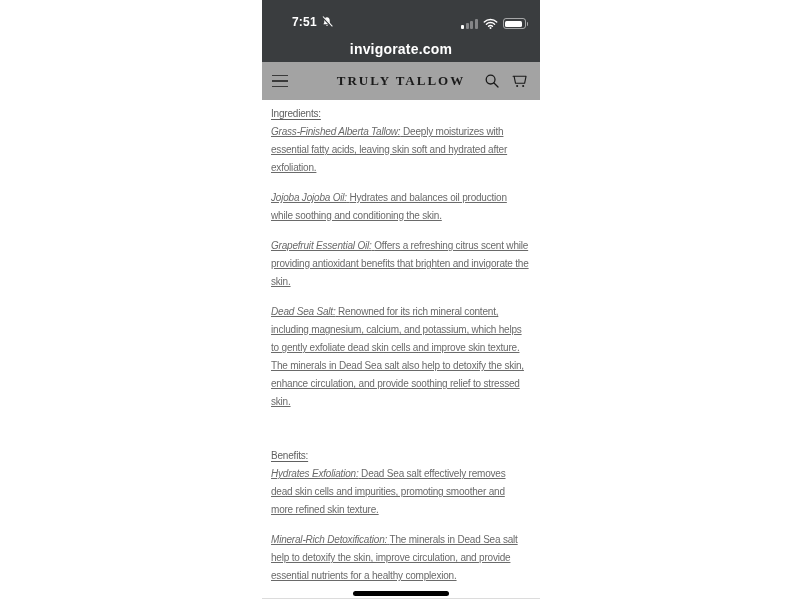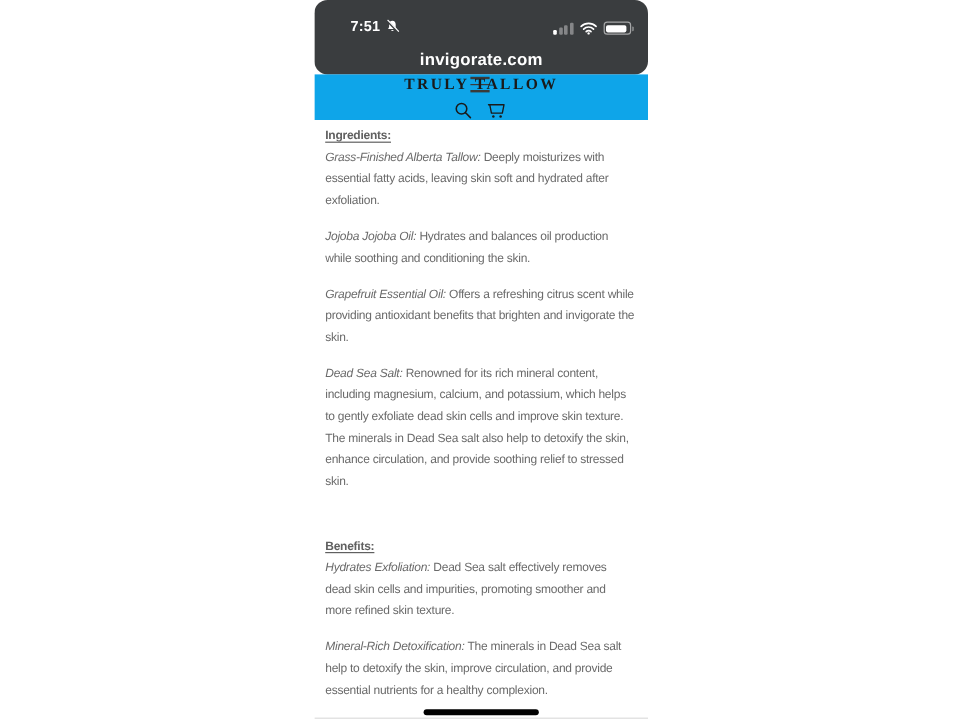--- a/index.html
+++ b/index.html
@@ -9,21 +9,21 @@
     position: relative;
     font-family: "Liberation Sans", sans-serif;
     overflow: hidden;
   }
   .phone {
     position: absolute; left: 262px; top: 0;
     width: 278px; height: 600px;
     background: #ffffff; overflow: hidden;
   }
   
-  .chrome { background: #3a3d3f; height: 62px; border-radius: 11px; }
+  .chrome { background: #3a3d3f; height: 62px; }
   .status-row {
     height: 35px; box-sizing: border-box;
     display: flex; align-items: flex-end; justify-content: space-between;
     padding: 0 12px 6px 30px;
   }
   .time-group { display: flex; align-items: center; gap: 4px; }
   .time { color: #fff; font-size: 12px; font-weight: 700; letter-spacing: .2px; }
   .status-icons { display: flex; align-items: center; gap: 5px; }
   .signal { display: flex; align-items: flex-end; gap: 1.5px; height: 10px; }
   .signal .bar { width: 3px; border-radius: 1px; background: rgba(255,255,255,.38); }
@@ -38,42 +38,42 @@
   }
   .battery-fill { width: 92%; height: 100%; background: #fff; border-radius: 1.5px; }
   .battery-nub {
     width: 1.5px; height: 4px; margin-left: 1px;
     background: rgba(255,255,255,.55); border-radius: 0 2px 2px 0;
   }
   .url-row { height: 27px; display: flex; align-items: center; justify-content: center; }
   .url-text { color: #fff; font-size: 14px; font-weight: 600; letter-spacing: .2px; }
   
   .site-header {
-    height: 38px; background: #0ea5e9; position: relative;
+    height: 38px; background: #a3a3a3; position: relative;
     display: flex; align-items: center; justify-content: space-between;
-    padding: 0 12px 0 10px; box-sizing: border-box; flex-direction: column;
+    padding: 0 12px 0 10px; box-sizing: border-box;
   }
   .hamburger { display: flex; flex-direction: column; gap: 4px; cursor: pointer; padding: 2px 0; }
   .hamburger span { display: block; width: 16px; height: 1.5px; background: #3a3a3a; }
   .site-title {
     position: absolute; left: 0; right: 0; text-align: center;
     font-family: "Liberation Serif", serif;
     font-size: 13px; font-weight: 700; letter-spacing: 2px; color: #1a1a1a;
     pointer-events: none;
   }
   .header-icons { display: flex; align-items: center; gap: 11px; z-index: 1; }
   .hicon { display: flex; align-items: center; cursor: pointer; }
   
   .content {
     padding: 5px 11px 0 9px;
     font-size: 10px; letter-spacing: -0.2px; line-height: 18px;
     color: #6a6a6a;
   }
-  .sec-heading { text-decoration: underline; text-underline-offset: 2px; color: #606060; font-weight: bold; }
-  .para { margin: 0 0 12px 0; }
+  .sec-heading { text-decoration: underline; text-underline-offset: 2px; color: #606060; }
+  .para { margin: 0 0 12px 0; text-decoration: underline; }
   .para .lead { font-style: italic; }
   .section-benefits { margin-top: 36px; }
   
   .home-indicator {
     position: absolute; left: 50%; transform: translateX(-50%);
     bottom: 4px; width: 96px; height: 5px; border-radius: 2.5px; background: #000;
   }
   .bottom-line { position: absolute; bottom: 1px; left: 0; right: 0; height: 1px; background: #dcdcdc; }
 </style>
 </head>

